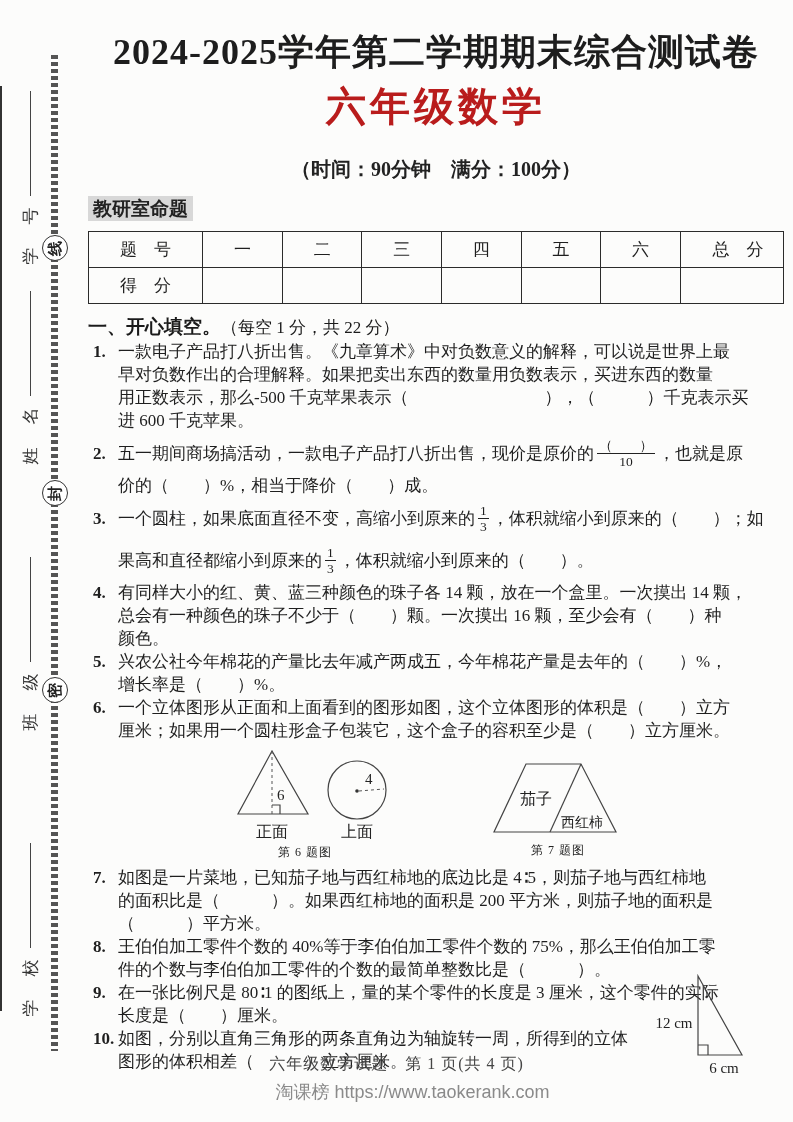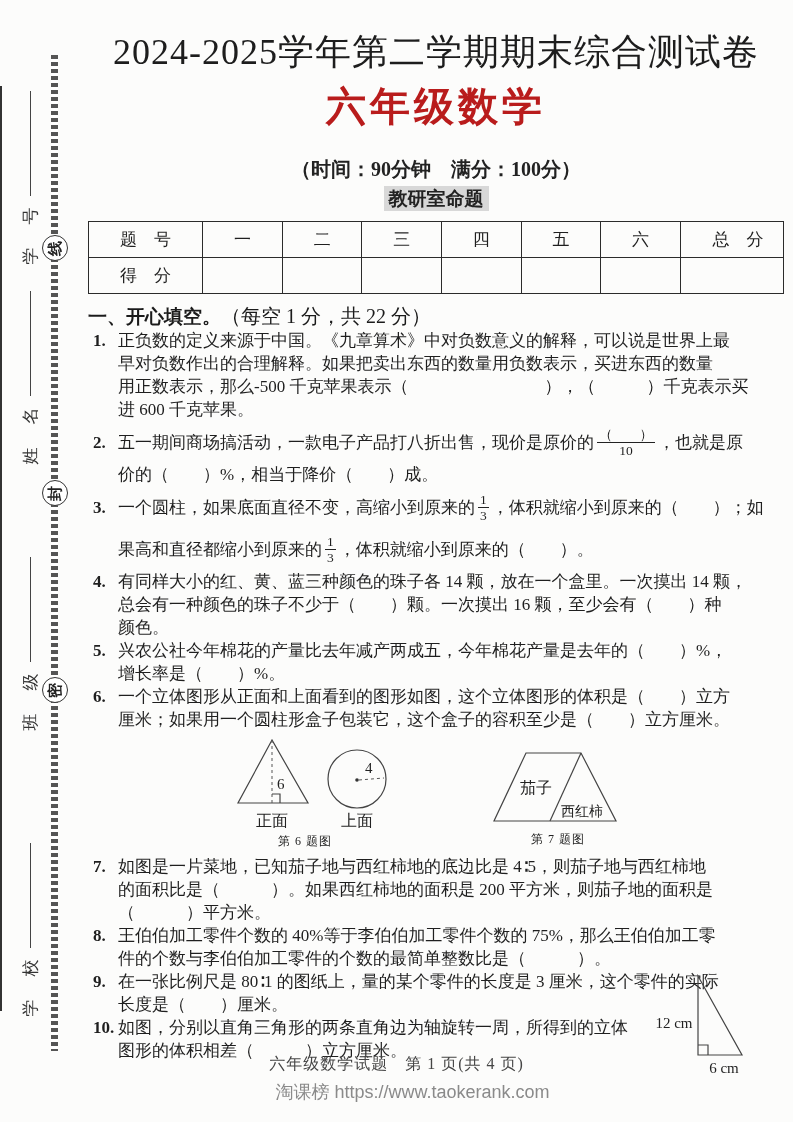--- a/index.html
+++ b/index.html
@@ -24,34 +24,34 @@
   .side-label .blank-line { width:105px; border-top:1.6px solid #444; margin-left:8px; }
   .seal-circle {
     position:absolute; left:42px; width:26px; height:26px; border-radius:50%;
     border:1.6px solid #333; background:#fff; z-index:2;
     display:flex; align-items:center; justify-content:center;
     font-size:15px; font-weight:700;
   }
   .seal-circle span { transform:rotate(-90deg); display:block; }
   
   .content { position:absolute; left:88px; top:28px; width:696px; }
-  .title-main { text-align:center; font-size:36px; font-weight:400; line-height:48px; letter-spacing:1px; color:#1d1d1d; }
+  .title-main { text-align:center; font-size:36px; font-weight:700; line-height:48px; letter-spacing:1px; color:#1d1d1d; }
   .title-sub  { text-align:center; font-size:40px; font-weight:700; line-height:50px; margin-top:6px; letter-spacing:4px; color:#b91c1c; }
   .meta-line  { text-align:center; font-size:20px; font-weight:700; line-height:24px; margin-top:25px; }
-  .stamp-wrap { text-align:center; margin-top:5px; }
+  .stamp-wrap { margin-top:15px; }
   .stamp { display:inline-block; background:#d8d8d8; font-size:19px; font-weight:700; line-height:25px; padding:0 5px; }
   table.score { width:100%; border-collapse:collapse; margin-top:10px; }
   table.score td {
     border:1.4px solid #2b2b2b; height:36px; text-align:center;
     font-size:17px; color:#1f1f1f;
   }
   td.c0 { width:15.5%; } td.cq { width:10.8%; } td.ct { width:14%;padding-left:12px; }
   .sec-head { margin-top:10px; font-size:19px; line-height:25px; color:#1b1b1b; }
   .sec-head .sh-title { font-weight:700; }
-  .sec-head .sh-note  { font-weight:400; font-size:20px; }
+  .sec-head .sh-note  { font-weight:400; font-size:17px; }
   
   .q { position:relative; padding-left:30px; font-size:17px; line-height:23px; color:#1f1f1f; }
   .qno { position:absolute; left:5px; font-weight:700; }
   .ql { display:block; }
   .qlf { display:flex; align-items:center; height:42px; white-space:nowrap; }
   .frac { display:inline-flex; flex-direction:column; align-items:center; margin:0 3px; font-size:13.5px; line-height:15px; }
   .frac .num { border-bottom:1.2px solid #222; padding:0 2px; }
   
   .figs { position:relative; height:122px; margin-top:2px; }
   .figcap { position:absolute; font-size:12px; letter-spacing:1px; text-align:center; color:#222; }
@@ -130,21 +130,21 @@
         <td></td>
       </tr>
     </tbody>
       </table>
 
     <div class="sec-head">
       <span class="sh-title">一、开心填空。</span><span class="sh-note">（每空 1 分，共 22 分）</span>
     </div>
 
     <div class="q">
-      <div class="ql"><span class="qno">1.</span><span>正负数的定义来源于中国。《九章算术》中对负数意义的解释，可以说是世界上最</span></div>
+      <div class="ql"><span class="qno">1.</span><span>一款电子产品打八折出售。《九章算术》中对负数意义的解释，可以说是世界上最</span></div>
       <div class="ql">早对负数作出的合理解释。如果把卖出东西的数量用负数表示，买进东西的数量</div>
       <div class="ql">用正数表示，那么-500 千克苹果表示（　　　　　　　　），（　　　）千克表示买</div>
       <div class="ql">进 600 千克苹果。</div>
     </div>
 
     <div class="q">
       <div class="ql qlf">
           <span class="qno">2.</span>
           <span>五一期间商场搞活动，一款电子产品打八折出售，现价是原价的</span>
           <span class="frac">

